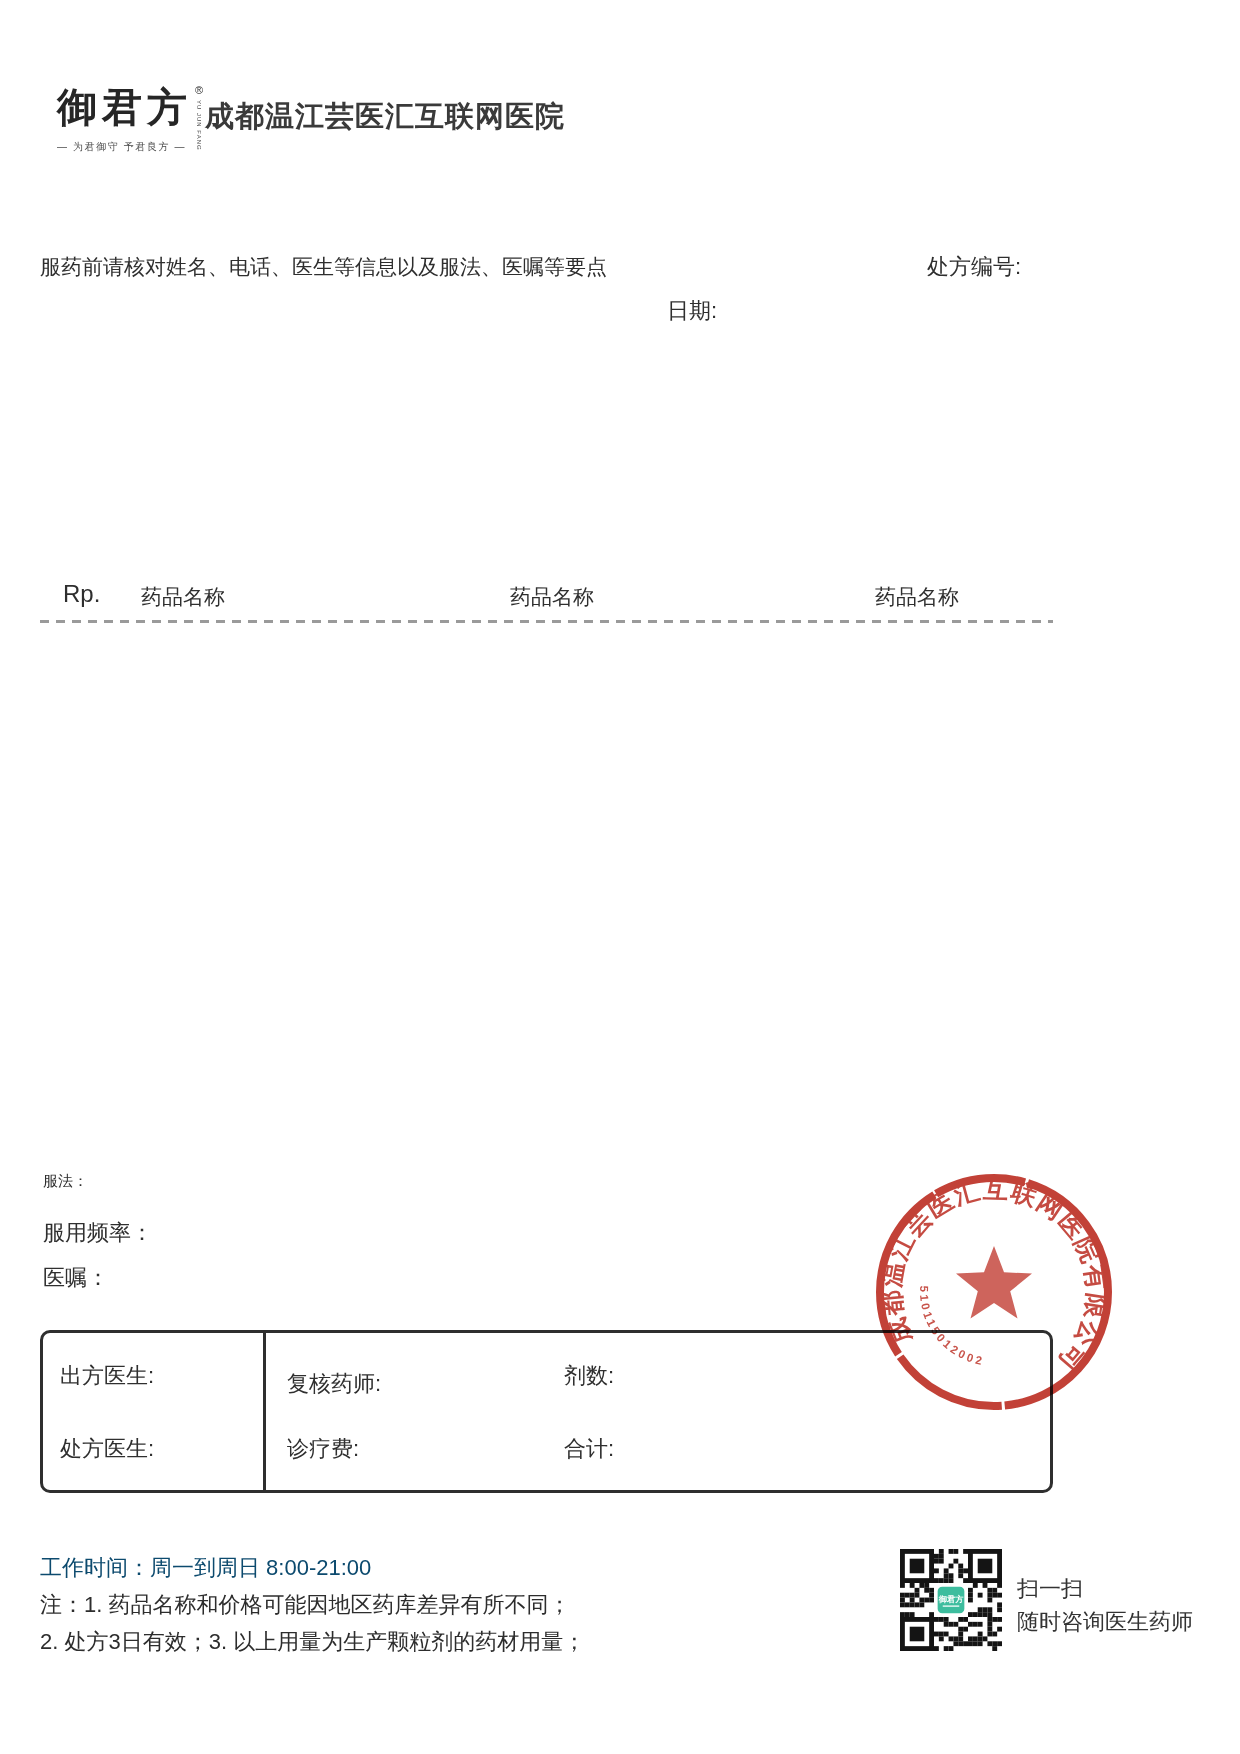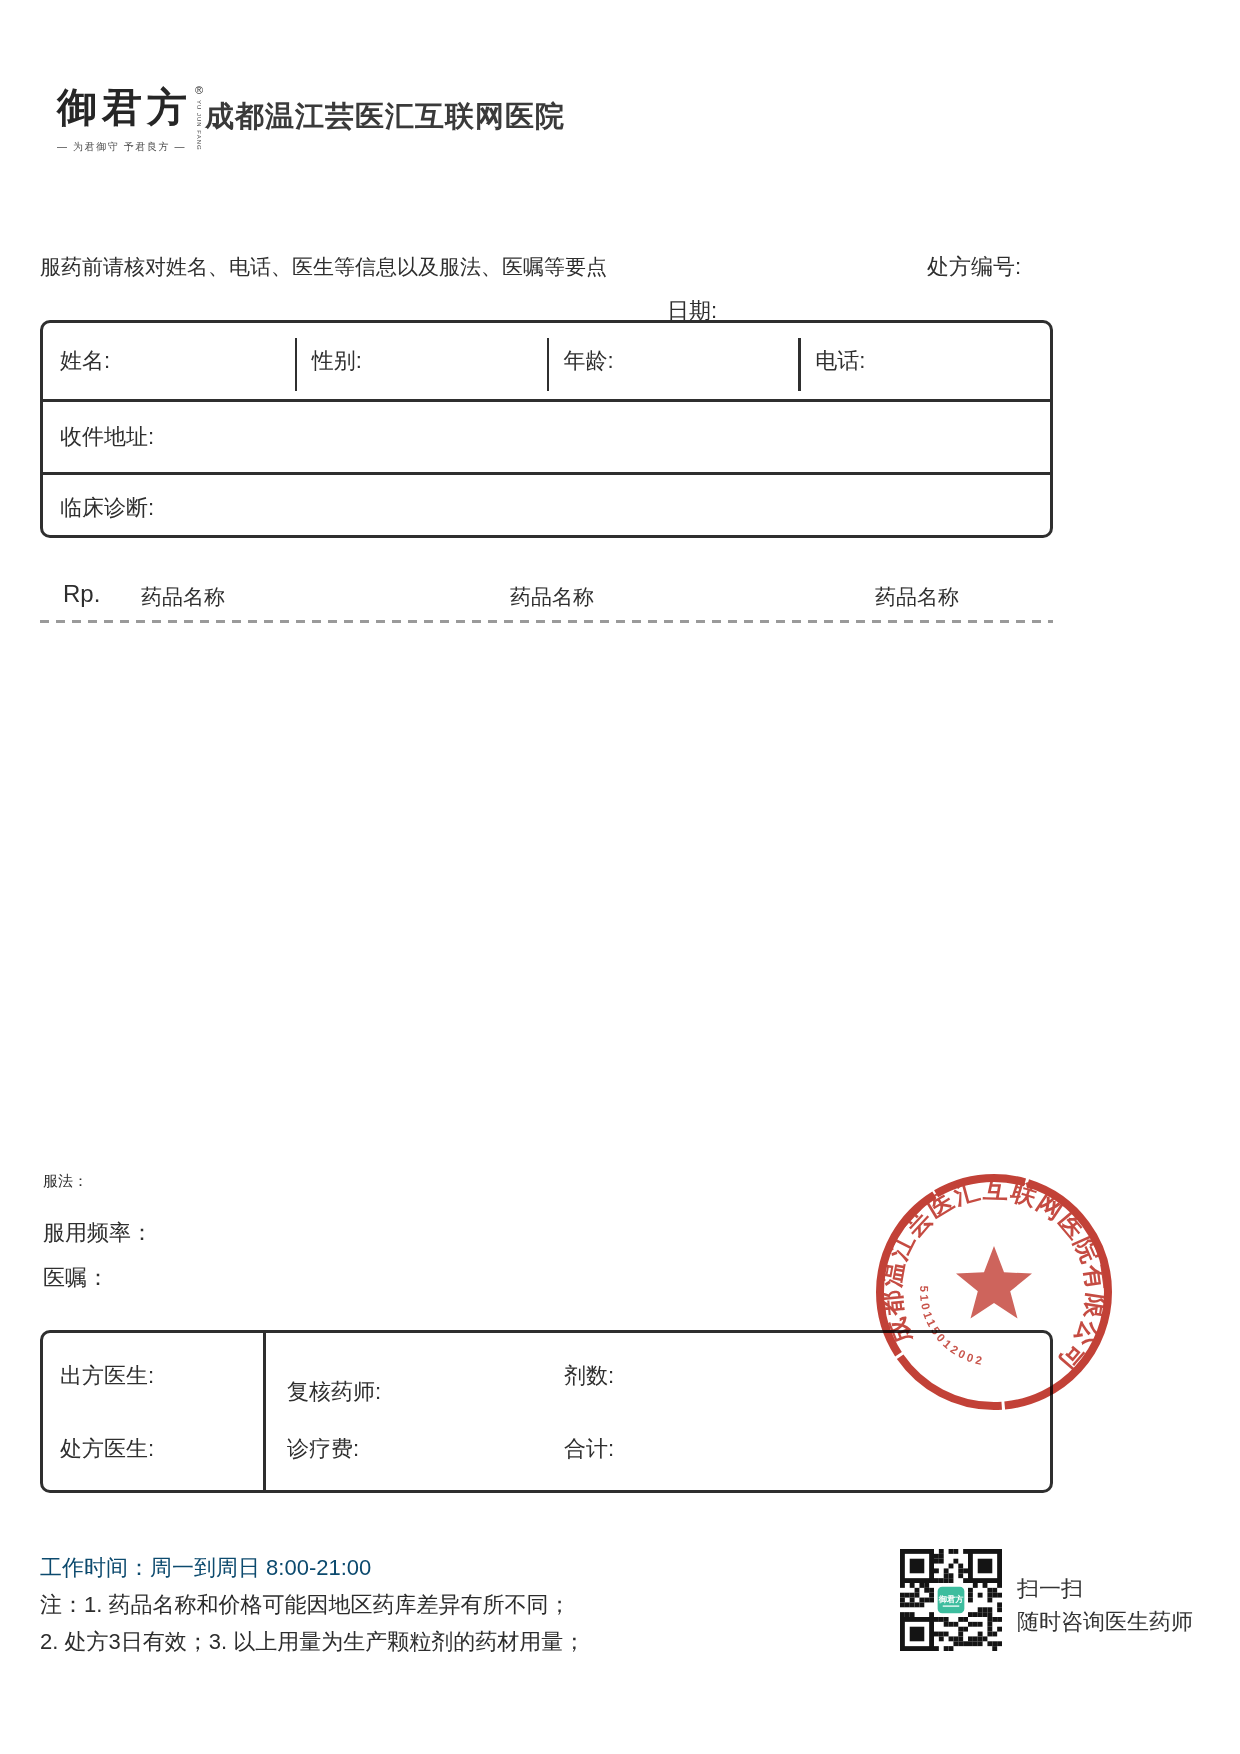--- a/index.html
+++ b/index.html
@@ -50,21 +50,21 @@
   .usage-freq   { left:43px; top:1218px; font-size:22px; }
   .usage-advice { left:43px; top:1263px; font-size:22px; }
 
   
   .signoff-box { left:40px; top:1330px; width:1013px; height:163px;
     border:3px solid #2f2f2f; border-radius:10px; background:transparent; }
   .s-div { position:absolute; left:220px; top:0; bottom:0; width:3px; background:#2f2f2f; }
   .s-lab { position:absolute; font-size:22px; white-space:nowrap; }
   .s-issue   { left:17px;  top:28px; }
   .s-presc   { left:17px;  top:101px; }
-  .s-review  { left:244px; top:44px; }
+  .s-review  { left:244px; top:36px; }
   .s-fee     { left:244px; top:101px; }
   .s-doses   { left:521px; top:28px; }
   .s-total   { left:521px; top:101px;text-align:right; }
 
   
   .seal { left:871px; top:1169px; width:246px; height:246px; mix-blend-mode:multiply; opacity:.92; }
 
   
   .f-hours { left:40px; top:1553px; font-size:22px; color:#0c4a6e;text-align:center; }
   .f-note1 { left:40px; top:1590px; font-size:22px; color:#2d2d2d; }
@@ -88,33 +88,20 @@
     </div>
     <div class="logo-tagline">— 为君御守 予君良方 —</div>
   </div>
 
   <div class="abs notice">服药前请核对姓名、电话、医生等信息以及服法、医嘱等要点</div>
 
   <div class="abs hospital-title">成都温江芸医汇互联网医院</div>
   <div class="abs date-label">日期:</div>
   <div class="abs rxno-label">处方编号:</div>
 
-  <div class="abs patient-box">
-    <div class="p-row1">
-      <div class="p-cell">姓名:</div>
-      <div class="p-cell">性别:</div>
-      <div class="p-cell">年龄:</div>
-      <div class="p-cell">电话:</div>
-      <div class="p-div d1"></div>
-      <div class="p-div d2"></div>
-      <div class="p-div d3"></div>
-    </div>
-    <div class="p-row2">收件地址:</div>
-    <div class="p-row3">临床诊断:</div>
-  </div>
 
   <div class="abs rp-label">Rp.</div>
   <div class="abs col-name1">药品名称</div>
   <div class="abs col-name2">药品名称</div>
   <div class="abs col-name3">药品名称</div>
   <div class="abs dash-rule"></div>
 
   <div class="abs usage-method">服法：</div>
   <div class="abs usage-freq">服用频率：</div>
   <div class="abs usage-advice">医嘱：</div>

